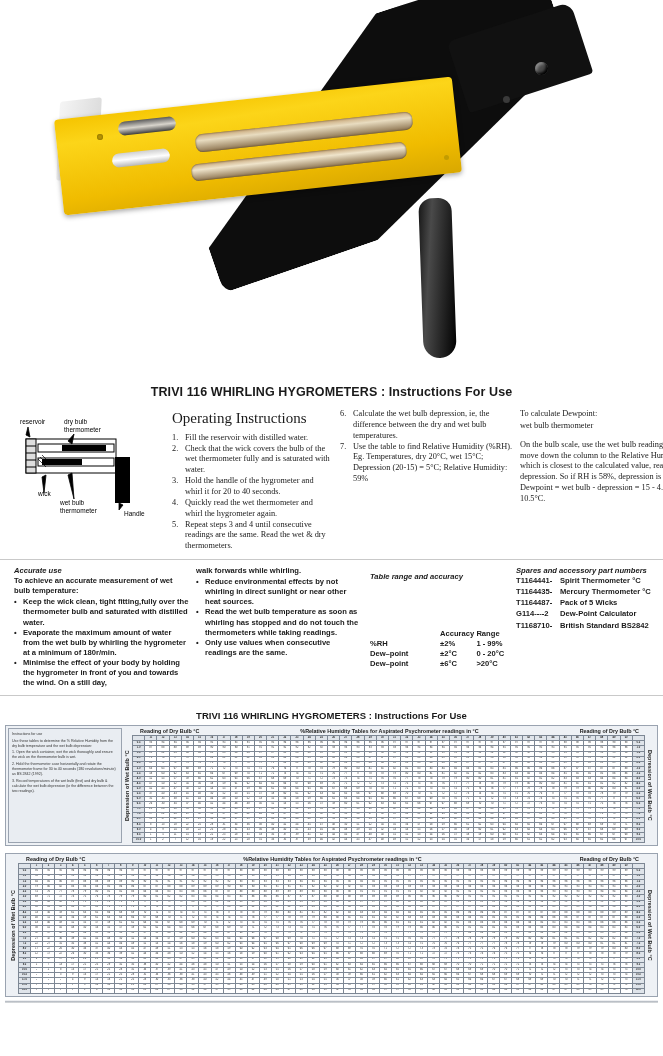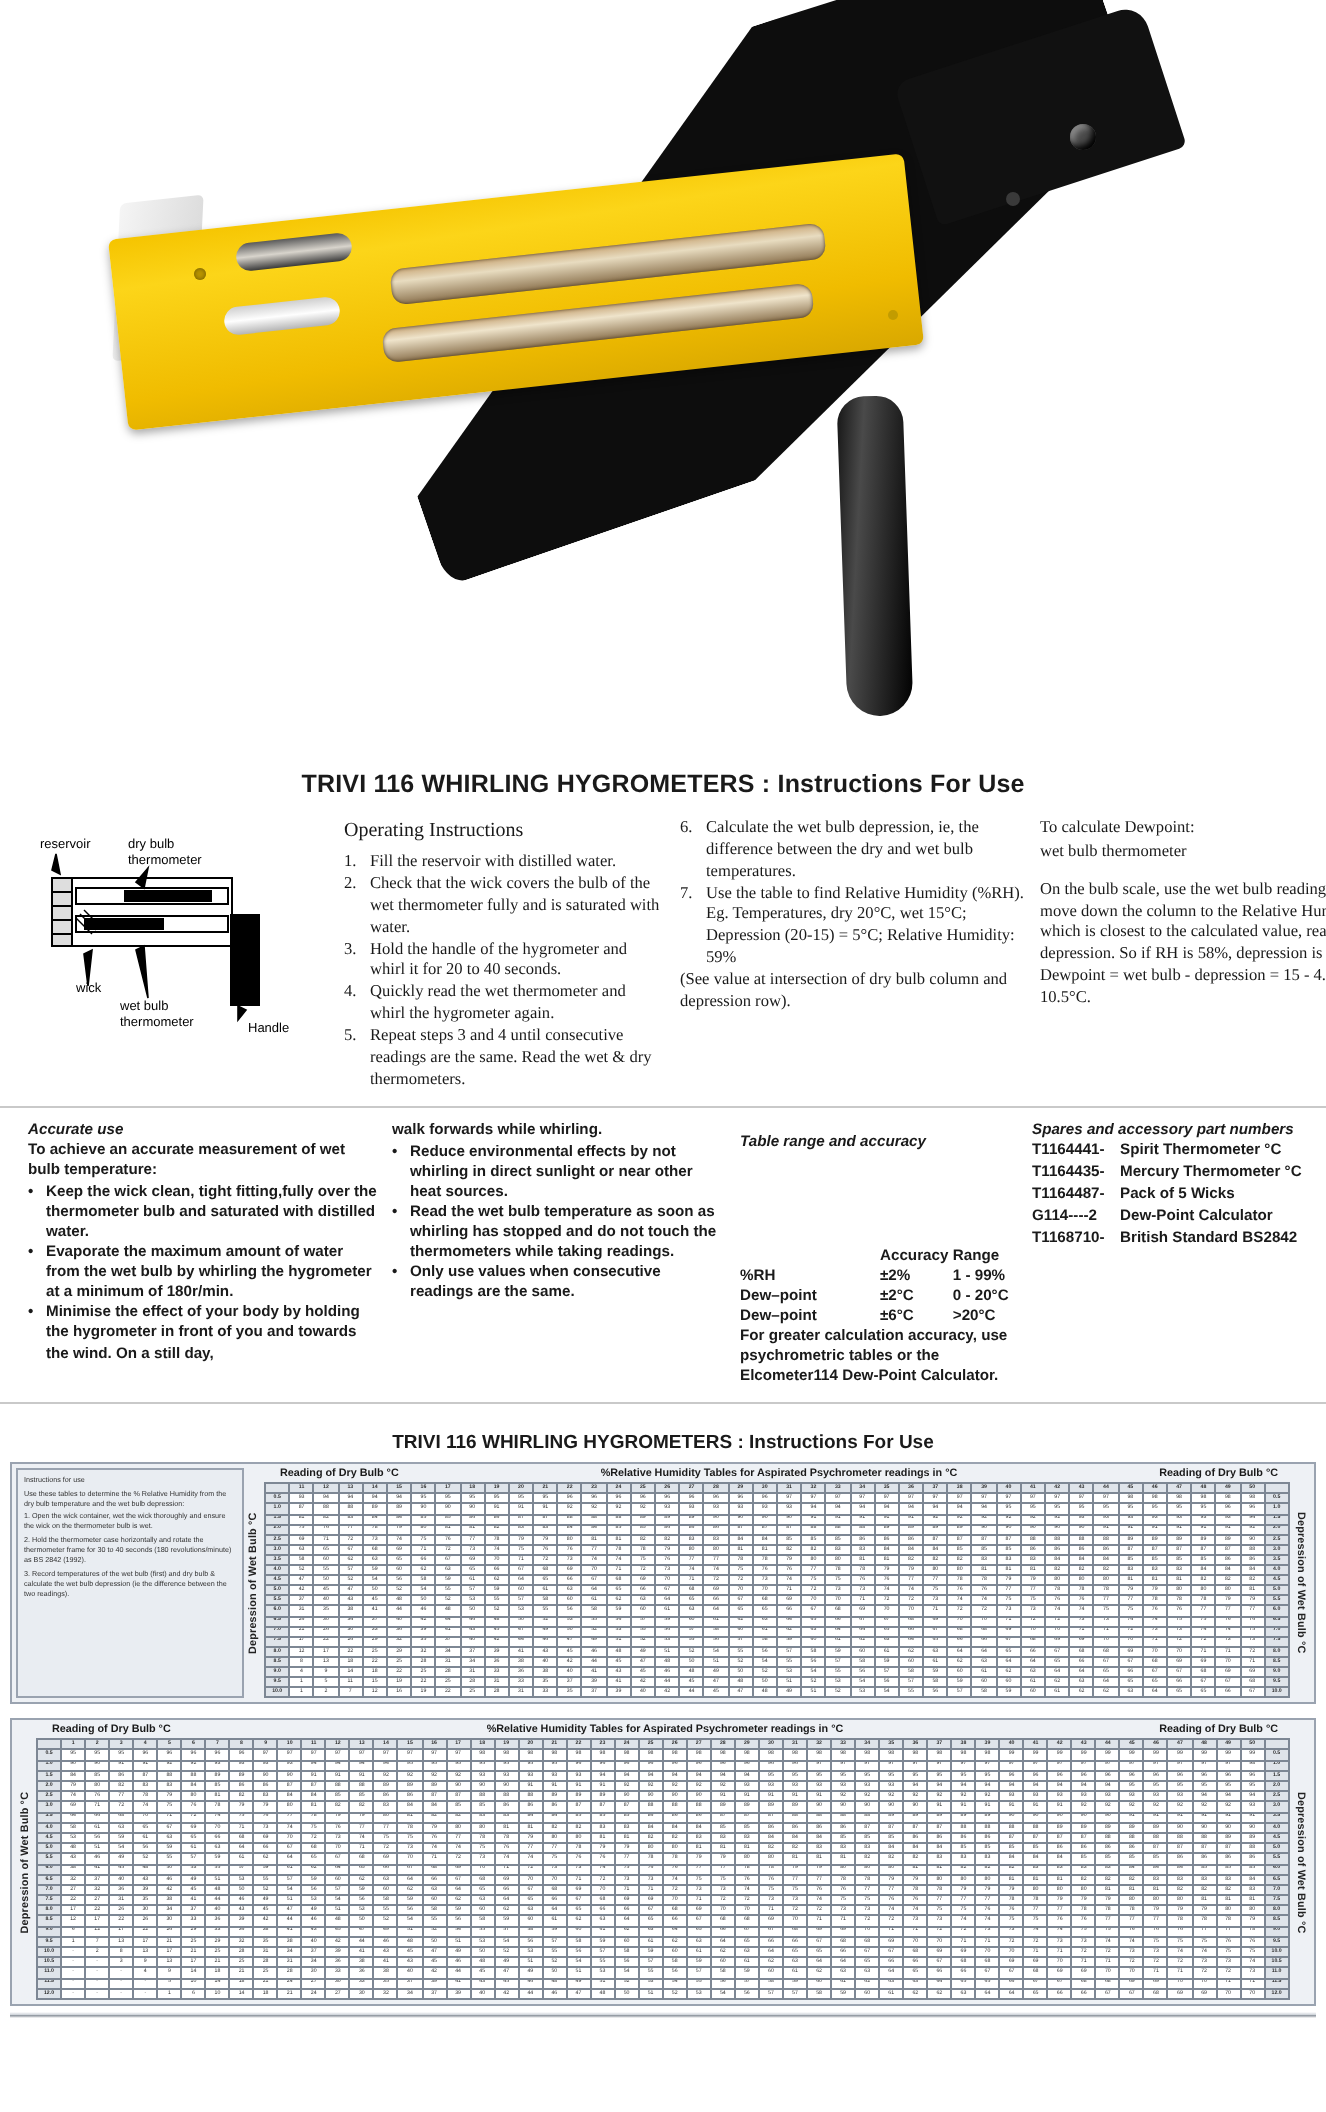--- a/index.html
+++ b/index.html
@@ -49,21 +49,21 @@
   .sec1-row{display:flex;gap:8px;align-items:flex-start;}
   .diagram-col{width:150px;flex:0 0 150px;padding-top:6px;}
   .col{font-size:8.3px;line-height:1.31;}
   .col.c1{width:160px;flex:0 0 160px;}
   .col.c2{width:172px;flex:0 0 172px;}
   .col.c3{width:166px;flex:0 0 166px;}
   .col p{margin:0 0 1px 0;}
   .num-item{display:flex;gap:2px;}
   .num-item .n{flex:0 0 11px;}
   .num-item .t{flex:1;}
-  .oi{font-size:10px;margin:0 0 4px 0;}
+  .oi{font-size:15px;margin:0 0 4px 0;}
 
   
   .diagram{width:148px;height:105px;}
 
   
   .divider{width:100%;height:1px;background:#c9c9c9;margin:7px 0 6px 0;}
 
   
   .sec2{padding:0 14px;display:flex;gap:6px;align-items:flex-start;}
   .sec2 .col{font-size:7.6px;line-height:1.33;font-family:"Liberation Sans",sans-serif;font-weight:bold;}
@@ -194,21 +194,20 @@
 
     <div class="col c2">
       <div class="num-item">
           <span class="n">6.</span>
           <span class="t">Calculate the wet bulb depression, ie, the difference between the dry and wet bulb temperatures.</span>
         </div>
       <div class="num-item">
           <span class="n">7.</span>
           <span class="t">Use the table to find Relative Humidity (%RH). Eg. Temperatures, dry 20°C, wet 15°C; Depression (20-15) = 5°C; Relative Humidity: 59%</span>
         </div>
-      <p>(See value at intersection of dry bulb column and depression row).</p>
     </div>
 
     <div class="col c3">
       <p>To calculate Dewpoint:</p>
       <p> wet bulb thermometer</p>
       <p style="height:6px"></p>
       <p>On the bulb scale, use the wet bulb reading and move down the column to the Relative Humidity which is closest to the calculated value, read depression. So if RH is 58%, depression is 4.5°C; Dewpoint = wet bulb - depression = 15 - 4.5 = 10.5°C.</p>
     </div>
   </div>
 </div>
@@ -269,21 +268,20 @@
         <td>±2°C</td>
         <td>0 - 20°C</td>
       </tr>
       <tr>
         <td>Dew–point</td>
         <td>±6°C</td>
         <td>&gt;20°C</td>
       </tr>
     </tbody>
       </table>
-    <p>For greater calculation accuracy, use psychrometric tables or the Elcometer114 Dew-Point Calculator.</p>
   </div>
 
   <div class="col s4">
     <div class="hd">Spares and accessory part numbers</div>
     <table class="spares-table">
       <tbody>
           <tr>
             <td class="pn">T1164441-</td>
             <td>Spirit Thermometer °C</td>
           </tr>

